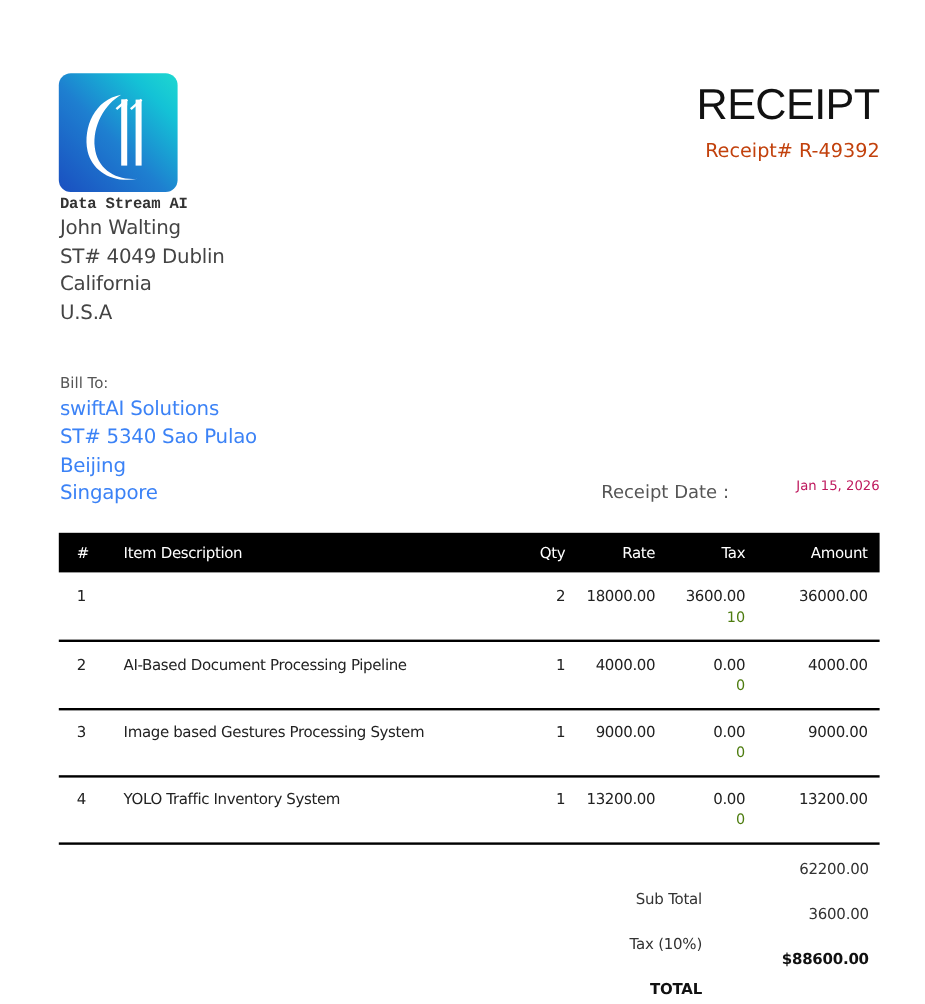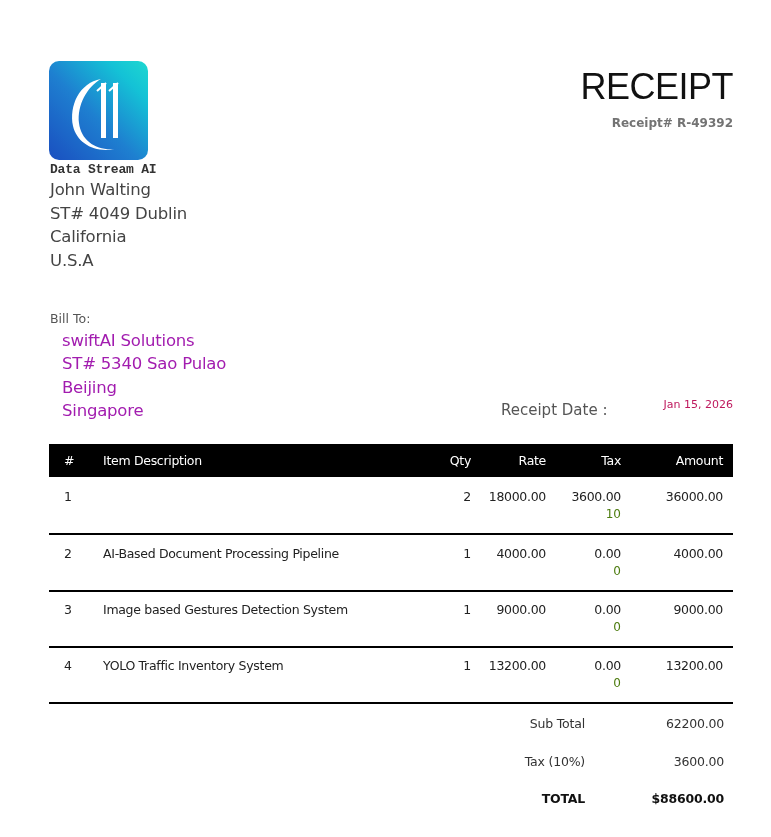--- a/index.html
+++ b/index.html
@@ -9,36 +9,36 @@
   }
   .abs { position: absolute; }
   .logo {
     left: 49px; top: 61px; width: 99px; height: 99px; border-radius: 10px;
     background: linear-gradient(45deg, #1a4fc0 0%, #1e7fd0 45%, #14c2d6 80%, #1ed8d0 100%);
     overflow: hidden;
   }
   .company-name { left: 50px; top: 162px; font-size: 13px; font-weight: bold; color: #333; letter-spacing: -0.2px; font-family: Liberation Mono, monospace; }
   .from-line { left: 50px; font-size: 16.5px; color: #444; letter-spacing: -0.2px; }
   .title { right: 38px; top: 66px; font-size: 36px; color: #111; letter-spacing: -0.5px; font-family: "Liberation Sans", sans-serif; }
-  .receipt-no { right: 38px; top: 116px; font-size: 12px; font-weight: bold; color: #737373; }
+  .receipt-no { right: 38px; top: 116px; font-size: 16px; font-weight: normal; color: #c2410c; }
   .bill-label { left: 50px; top: 311px; font-size: 12.5px; color: #555; }
-  .bill-line { left: 50px; font-size: 16.5px; color: #a21caf; letter-spacing: -0.2px; margin-left: 12px; }
+  .bill-line { left: 50px; font-size: 16.5px; color: #3b82f6; letter-spacing: -0.2px; }
   .date-label { left: 501px; top: 401px; font-size: 15px; color: #555; }
   .date-value { right: 38px; top: 398px; font-size: 11px; color: #be185d; }
 
   .table-head {
     left: 49px; top: 444px; width: 684px; height: 33px; background: #000;
   }
   .th { position: absolute; top: 9px; font-size: 12.5px; color: #ffffff; letter-spacing: -0.3px; }
   .row { position: absolute; left: 49px; width: 684px; height: 56px; border-bottom: 2px solid #000; }
   .cell { position: absolute; top: 12px; font-size: 12.5px; color: #222; letter-spacing: -0.3px; }
   .sub { position: absolute; top: 30px; font-size: 12px; color: #4d7c0f; }
   .num { text-align: right; }
 
-  .tot-label { font-size: 12.5px; color: #333; text-align: right; width: 120px; left: 465px; letter-spacing: -0.2px; }
+  .tot-label { font-size: 12.5px; color: #333; text-align: right; width: 120px; left: 465px; letter-spacing: -0.2px; margin-top: 25px; }
   .tot-value { font-size: 12.5px; color: #333; text-align: right; width: 140px; left: 584px; letter-spacing: -0.2px; }
   .bold { font-weight: bold; color: #111; }
 </style>
 </head>
 <body>
 
 <div class="abs logo">
   <svg width="99" height="99" viewBox="0 0 99 99">
     <path d="M52 18 C 30 22, 20 45, 24 65 C 28 82, 45 92, 66 88 C 48 90, 32 80, 30 62 C 28 44, 38 26, 52 18 Z" fill="#ffffff"></path>
     <rect x="52" y="22" width="5" height="55" fill="#ffffff"></rect>
@@ -90,21 +90,21 @@
   <span class="cell" style="left:54px">AI-Based Document Processing Pipeline</span>
   <span class="cell num" style="left:380px;width:42px">1</span>
   <span class="cell num" style="left:420px;width:77px">4000.00</span>
   <span class="cell num" style="left:500px;width:72px">0.00</span>
   <span class="sub num" style="left:500px;width:72px">0</span>
   <span class="cell num" style="left:580px;width:94px">4000.00</span>
 </div>
 
 <div class="row" style="top:590px">
   <span class="cell" style="left:15px">3</span>
-  <span class="cell" style="left:54px">Image based Gestures Detection System</span>
+  <span class="cell" style="left:54px">Image based Gestures Processing System</span>
   <span class="cell num" style="left:380px;width:42px">1</span>
   <span class="cell num" style="left:420px;width:77px">9000.00</span>
   <span class="cell num" style="left:500px;width:72px">0.00</span>
   <span class="sub num" style="left:500px;width:72px">0</span>
   <span class="cell num" style="left:580px;width:94px">9000.00</span>
 </div>
 
 <div class="row" style="top:646px">
   <span class="cell" style="left:15px">4</span>
   <span class="cell" style="left:54px">YOLO Traffic Inventory System</span>

